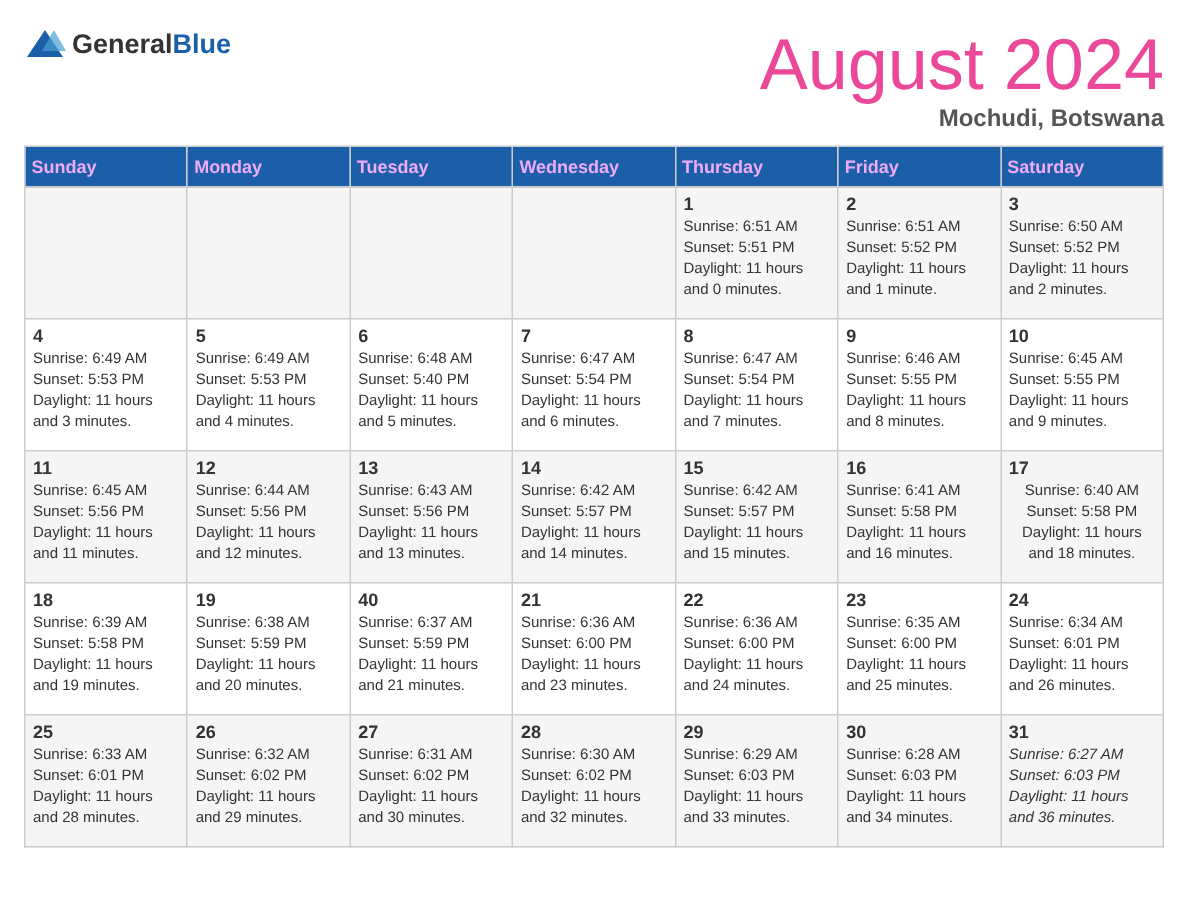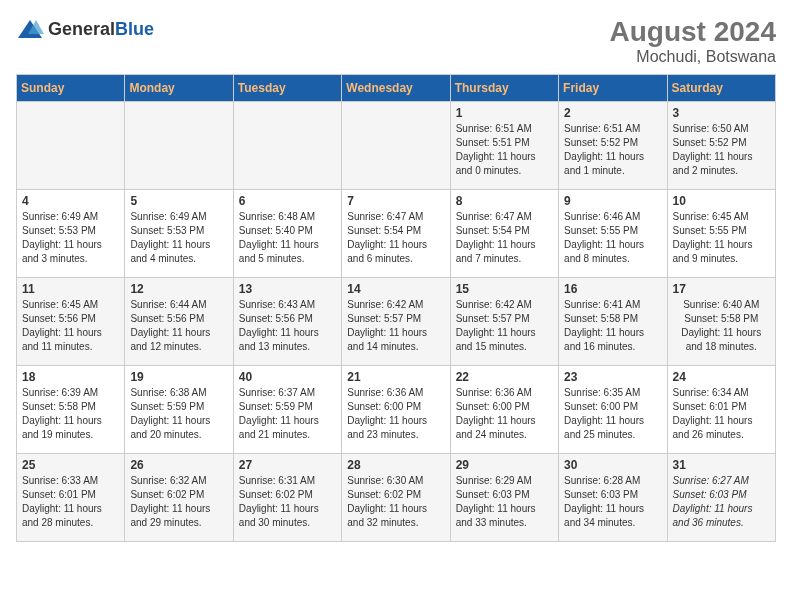--- a/index.html
+++ b/index.html
@@ -37,36 +37,37 @@
     }
     .logo-icon {
       width: 28px;
       height: 28px;
       margin-right: 4px;
     }
     .title-block {
       text-align: right;
     }
     .month-title {
-      font-size: 28px;
-      font-weight: bold;
-      color: #737373;
+      font-size: 48px;
+      font-weight: normal;
+      color: #ec4899;
     }
     .location {
       font-size: 16px;
       color: #555;
+      font-weight: bold;
     }
     table {
       width: 100%;
       border-collapse: collapse;
       table-layout: fixed;
     }
     thead th {
       background-color: #1a5fa8;
-      color: #fdba74;
+      color: #f0abfc;
       font-size: 12px;
       font-weight: bold;
       padding: 6px 4px;
       text-align: left;
       border: 1px solid #ccc;
     }
     tbody td {
       border: 1px solid #ccc;
       vertical-align: top;
       padding: 4px 5px;

